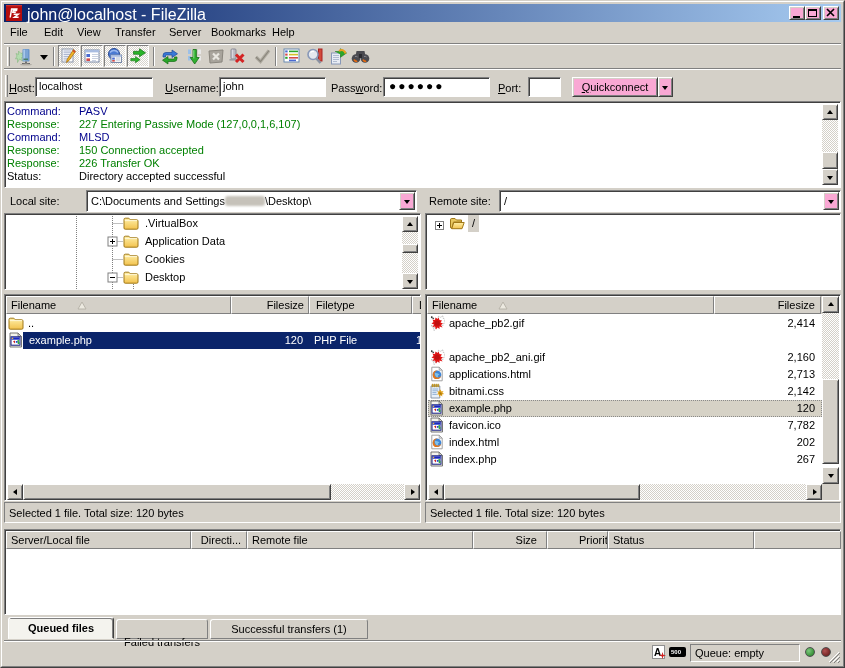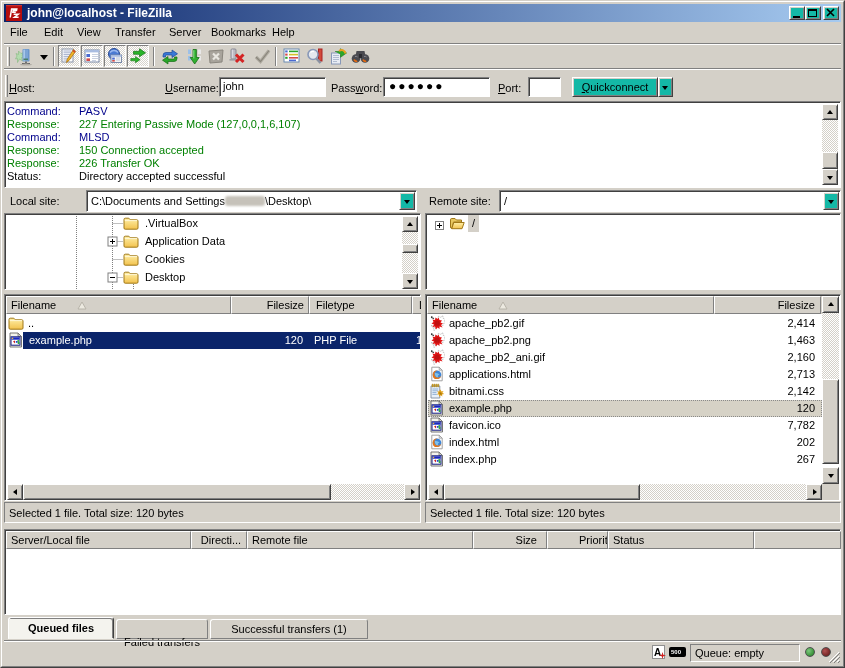--- a/index.html
+++ b/index.html
@@ -6,21 +6,21 @@
 html,body { width:845px; height:668px; overflow:hidden; }
 body { background:#D4D0C8; font-family:"Liberation Sans", sans-serif; font-size:11px; color:#000; position:relative; }
 .abs { position:absolute; }
 
 .frame-o { position:absolute; inset:0; border:1px solid; border-color:#D4D0C8 #404040 #404040 #D4D0C8; }
 .frame-i { position:absolute; inset:1px; border:1px solid; border-color:#fff #808080 #808080 #fff; }
 
 .sunken { border:1px solid; border-color:#808080 #fff #fff #808080; box-shadow:inset 1px 1px 0 #404040; background:#fff; }
 .sunken1 { border:1px solid; border-color:#808080 #fff #fff #808080; }
 
-.btn { border:1px solid; border-color:#fff #404040 #404040 #fff; box-shadow:inset 1px 1px 0 #d4d0c8, inset -1px -1px 0 #808080; background:#14b8a6; }
+.btn { border:1px solid; border-color:#fff #404040 #404040 #fff; box-shadow:inset 1px 1px 0 #d4d0c8, inset -1px -1px 0 #808080; background:#f9a8d4; }
 .field { border:1px solid; border-color:#808080 #fff #fff #808080; box-shadow:inset 1px 1px 0 #404040; background:#fff; }
 .etch-h { height:2px; border-top:1px solid #808080; border-bottom:1px solid #fff; }
 .etch-v { width:2px; border-left:1px solid #808080; border-right:1px solid #fff; }
 
 .sb-btn { position:absolute; background:#D4D0C8; border:1px solid; border-color:#fff #404040 #404040 #fff; box-shadow:inset 1px 1px 0 #d4d0c8, inset -1px -1px 0 #808080; }
 .sb-track { position:absolute; background-image:conic-gradient(#fff 25%, #d4d0c8 0 50%, #fff 0 75%, #d4d0c8 0); background-size:2px 2px; }
 .sb-thumb { position:absolute; background:#D4D0C8; border:1px solid; border-color:#fff #404040 #404040 #fff; box-shadow:inset 1px 1px 0 #d4d0c8, inset -1px -1px 0 #808080; }
 .arr { position:absolute; width:0; height:0; }
 .arr-up { border-left:3.5px solid transparent; border-right:3.5px solid transparent; border-bottom:4px solid #000; }
 .arr-dn { border-left:3.5px solid transparent; border-right:3.5px solid transparent; border-top:4px solid #000; }
@@ -86,21 +86,21 @@
 <div class="frame-o"></div>
 <div class="frame-i"></div>
 
 <div class="abs" style="left:4px; top:4px; width:837px; height:18px; background:linear-gradient(to right,#0A246A,#A6CAF0);">
   <svg class="abs" style="left:2px; top:1px;" width="16" height="16" viewBox="0 0 16 16">
     <rect x="0" y="0" width="16" height="16" fill="#b40d0d"></rect>
     <rect x="0" y="0" width="16" height="1.2" fill="#d84040" opacity=".7"></rect>
     <path d="M4.2 12.5 L5.6 4.0 L10.8 4.0 L10.5 5.6 L7.2 5.6 L6.9 7.2 L9.8 7.2" stroke="#fff" stroke-width="1.5" fill="none"></path>
     <path d="M7.6 9.3 L12.3 9.3 L8.3 12.2 L12.6 12.2" stroke="#fff" stroke-width="1.4" fill="none"></path>
   </svg>
-  <span class="abs" style="left:23px; top:2px; color:#fff; font-weight:bold; font-size:12px;">john@localhost - FileZilla</span>
+  <span class="abs" style="left:23px; top:2px; color:#fff; font-weight:normal; font-size:16px;">john@localhost - FileZilla</span>
 
   <div class="btn abs" style="left:785px; top:2px; width:16px; height:14px;">
       <div class="abs" style="left:3px; top:9px; width:7px; height:2px; background:#000;"></div>
     </div>
   <div class="btn abs" style="left:801px; top:2px; width:16px; height:14px;">
       <div class="abs" style="left:2px; top:2px; width:9px; height:8px; border:1px solid #000; border-top:2px solid #000;"></div>
     </div>
   <div class="btn abs" style="left:819px; top:2px; width:16px; height:14px;"><svg width="14" height="12">
         <path d="M3 2 L10 9 M10 2 L3 9" stroke="#000" stroke-width="1.6"></path>
       </svg></div>
@@ -239,20 +239,23 @@
 </div>
 <style>
 .tgl { width:22px; height:22px; border:1px solid; border-color:#808080 #fff #fff #808080; background-image:conic-gradient(#fff 25%, #d8d4cc 0 50%, #fff 0 75%, #d8d4cc 0); background-size:2px 2px; padding:2px; }
 .tgl svg { display:block; }
 </style>
 <div class="etch-h abs" style="left:4px; top:68px; width:837px;"></div>
 
 <div class="abs" style="left:4px; top:70px; width:837px; height:31px;">
   <div class="abs" style="left:1px; top:5px; height:22px; width:3px; border-left:1px solid #fff; border-right:1px solid #808080; background:#D4D0C8;"></div>
   <span class="abs" style="left:5px; top:12px;"><span class="u">H</span>ost:</span>
+  <div class="field abs" style="left:31px; top:7px; width:118px; height:20px;">
+      <span class="abs" style="left:3px; top:2px;">localhost</span>
+    </div>
   <span class="abs" style="left:161px; top:12px;"><span class="u">U</span>sername:</span>
   <div class="field abs" style="left:215px; top:7px; width:107px; height:20px;">
       <span class="abs" style="left:3px; top:2px;">john</span>
     </div>
   <span class="abs" style="left:327px; top:12px;">Pass<span class="u">w</span>ord:</span>
   <div class="field abs" style="left:379px; top:7px; width:107px; height:20px;">
       <span class="abs" style="left:5px; top:1px; font-size:12px; letter-spacing:2px;">●●●●●●</span>
     </div>
   <span class="abs" style="left:494px; top:12px;"><span class="u">P</span>ort:</span>
   <div class="field abs" style="left:524px; top:7px; width:33px; height:20px;"></div>
@@ -423,27 +426,20 @@
     <div class="hcell" style="left:287px; width:107px; text-align:right; padding-right:5px;">Filesize</div>
   </div>
   <div class="abs" id="rightlist" style="left:2px; top:20px; width:394px; height:169px; background:#fff; overflow:hidden;">
     <div class="rrow" style="top:0px;">
         <svg class="ricon" width="16" height="16" viewBox="0 0 16 16">
           <use href="#apacheicon"></use>
         </svg>
         <span class="rname">apache_pb2.gif</span>
         <span class="rsize">2,414</span>
       </div>
-    <div class="rrow" style="top:17px;">
-        <svg class="ricon" width="16" height="16" viewBox="0 0 16 16">
-          <use href="#apacheicon"></use>
-        </svg>
-        <span class="rname">apache_pb2.png</span>
-        <span class="rsize">1,463</span>
-      </div>
     <div class="rrow" style="top:34px;">
         <svg class="ricon" width="16" height="16" viewBox="0 0 16 16">
           <use href="#apacheicon"></use>
         </svg>
         <span class="rname">apache_pb2_ani.gif</span>
         <span class="rsize">2,160</span>
       </div>
     <div class="rrow" style="top:51px;">
         <svg class="ricon" width="16" height="16" viewBox="0 0 16 16">
           <use href="#fficon"></use>

